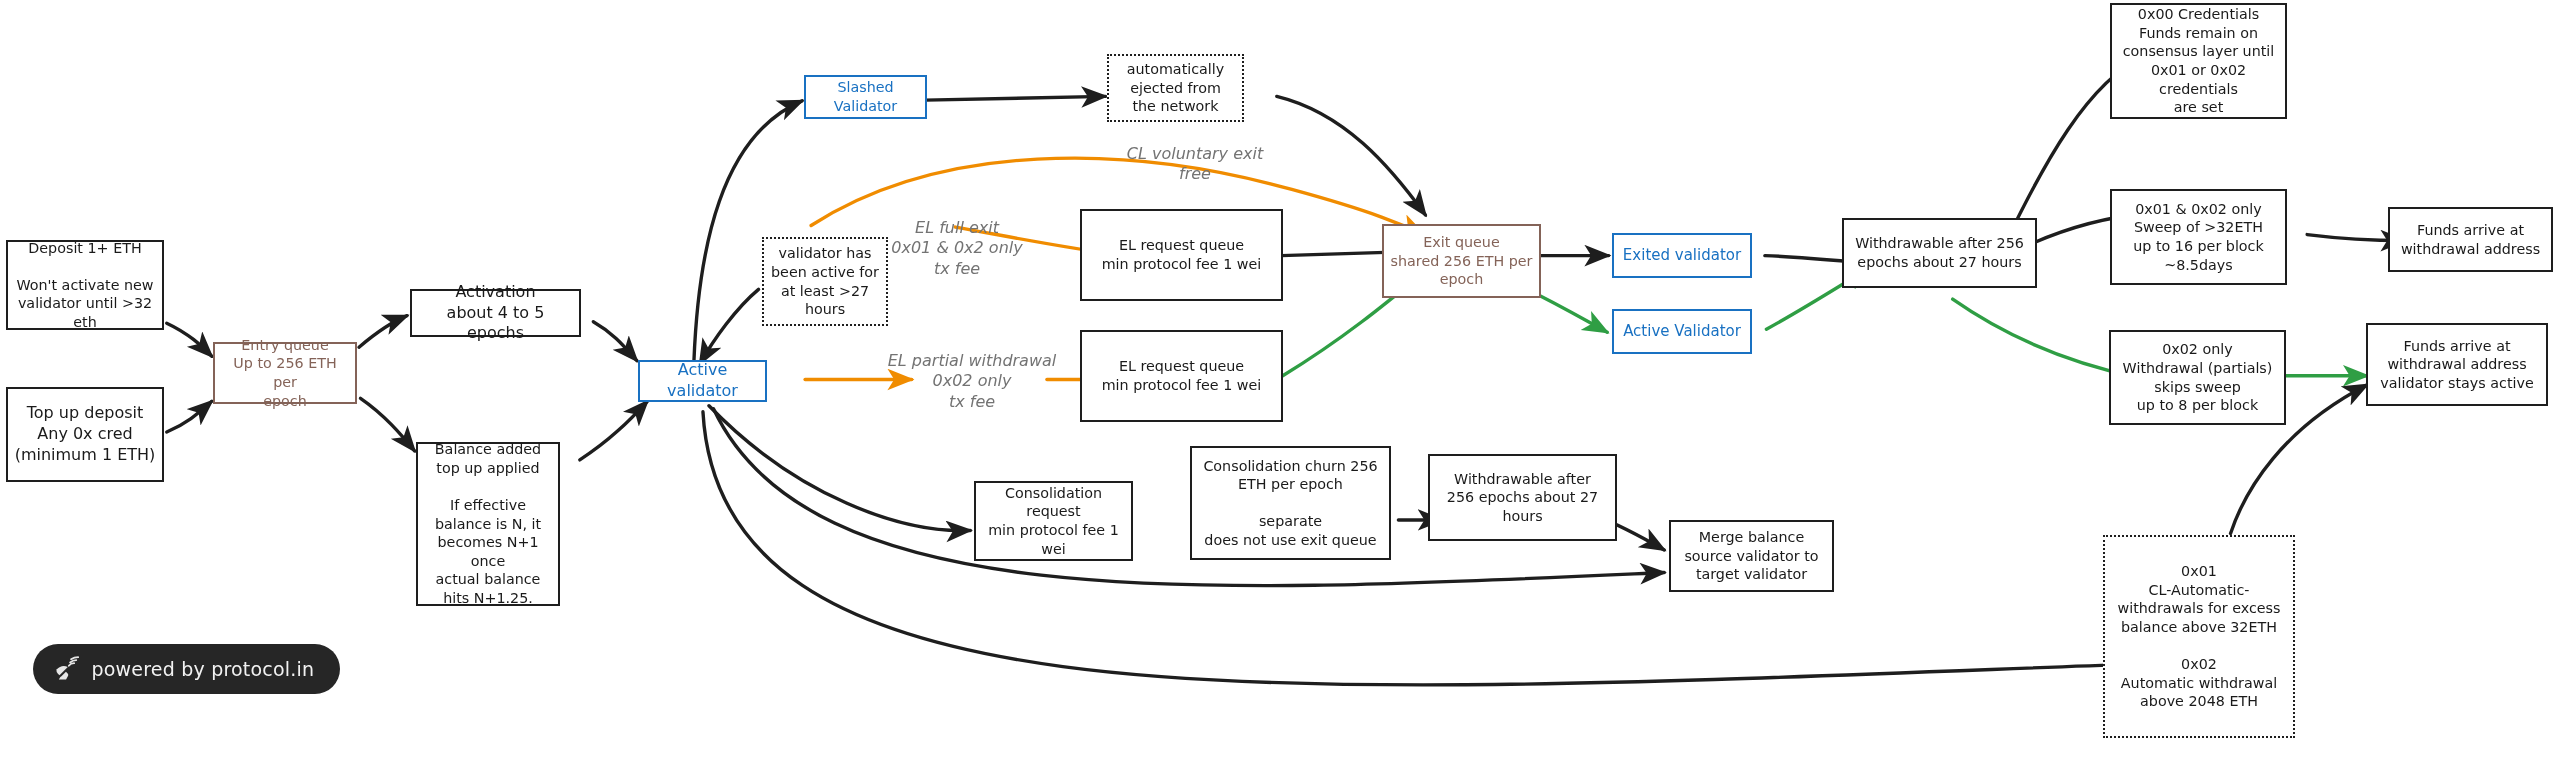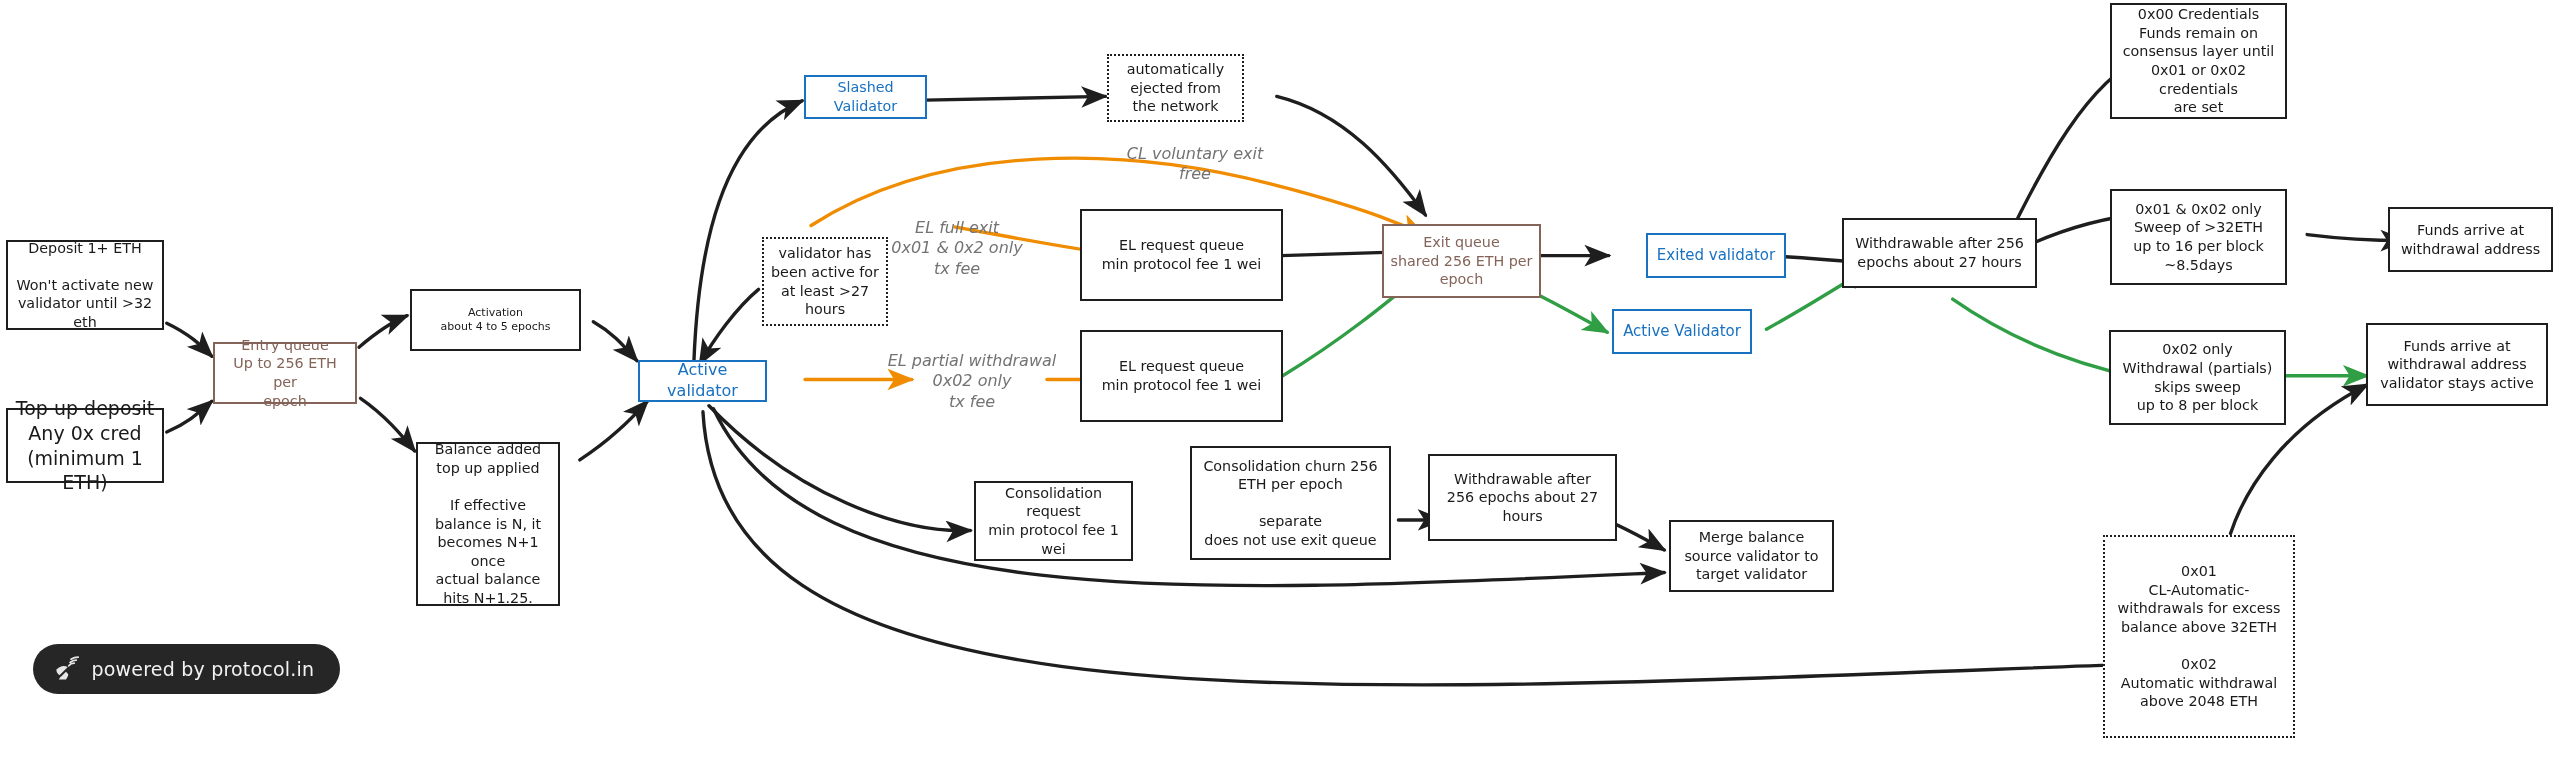--- a/index.html
+++ b/index.html
@@ -172,29 +172,29 @@
       <path d="M3038,500 C3080,500 3120,500 3152,500"></path>
     </g>
   </svg>
 
   <div class="node" style="left:6px; top:240px; width:158px; height:90px; font-size:14.3px;">Deposit 1+ ETH
 
 Won't activate new
 validator until &gt;32
 eth</div>
 
-  <div class="node" style="left:6px; top:408px; width:158px; height:75px; font-size:19px;">Top up deposit
+  <div class="node" style="left:6px; top:387px; width:158px; height:95px; font-size:16px;">Top up deposit
 Any 0x cred
 (minimum 1 ETH)</div>
 
   <div class="node brown" style="left:213px; top:342px; width:144px; height:62px; font-size:14.3px;">Entry queue
 Up to 256 ETH per
 epoch</div>
 
-  <div class="node" style="left:410px; top:289px; width:171px; height:62px; font-size:11px;">Activation
+  <div class="node" style="left:410px; top:289px; width:171px; height:48px; font-size:16px;">Activation
 about 4 to 5 epochs</div>
 
   <div class="node" style="left:416px; top:442px; width:144px; height:164px; font-size:14.3px;">Balance added
 top up applied
 
 If effective
 balance is N, it
 becomes N+1 once
 actual balance
 hits N+1.25.</div>
@@ -215,21 +215,21 @@
   <div class="node" style="left:1080px; top:209px; width:203px; height:92px; font-size:14.3px;">EL request queue
 min protocol fee 1 wei</div>
 
   <div class="node" style="left:1080px; top:330px; width:203px; height:92px; font-size:14.3px;">EL request queue
 min protocol fee 1 wei</div>
 
   <div class="node brown" style="left:1382px; top:216px; width:159px; height:74px; font-size:14.3px;margin-top:8px;">Exit queue
 shared 256 ETH per
 epoch</div>
 
-  <div class="node blue" style="left:1612px; top:233px; width:140px; height:45px; font-size:15px;margin-left:34px;">Exited validator</div>
+  <div class="node blue" style="left:1612px; top:233px; width:140px; height:45px; font-size:15px;">Exited validator</div>
 
   <div class="node blue" style="left:1612px; top:309px; width:140px; height:45px; font-size:15px;">Active Validator</div>
 
   <div class="node" style="left:1842px; top:218px; width:195px; height:70px; font-size:14.3px;">Withdrawable after 256
 epochs about 27 hours</div>
 
   <div class="node" style="left:2110px; top:3px; width:177px; height:116px; font-size:14.3px;">0x00 Credentials
 Funds remain on
 consensus layer until
 0x01 or 0x02 credentials

